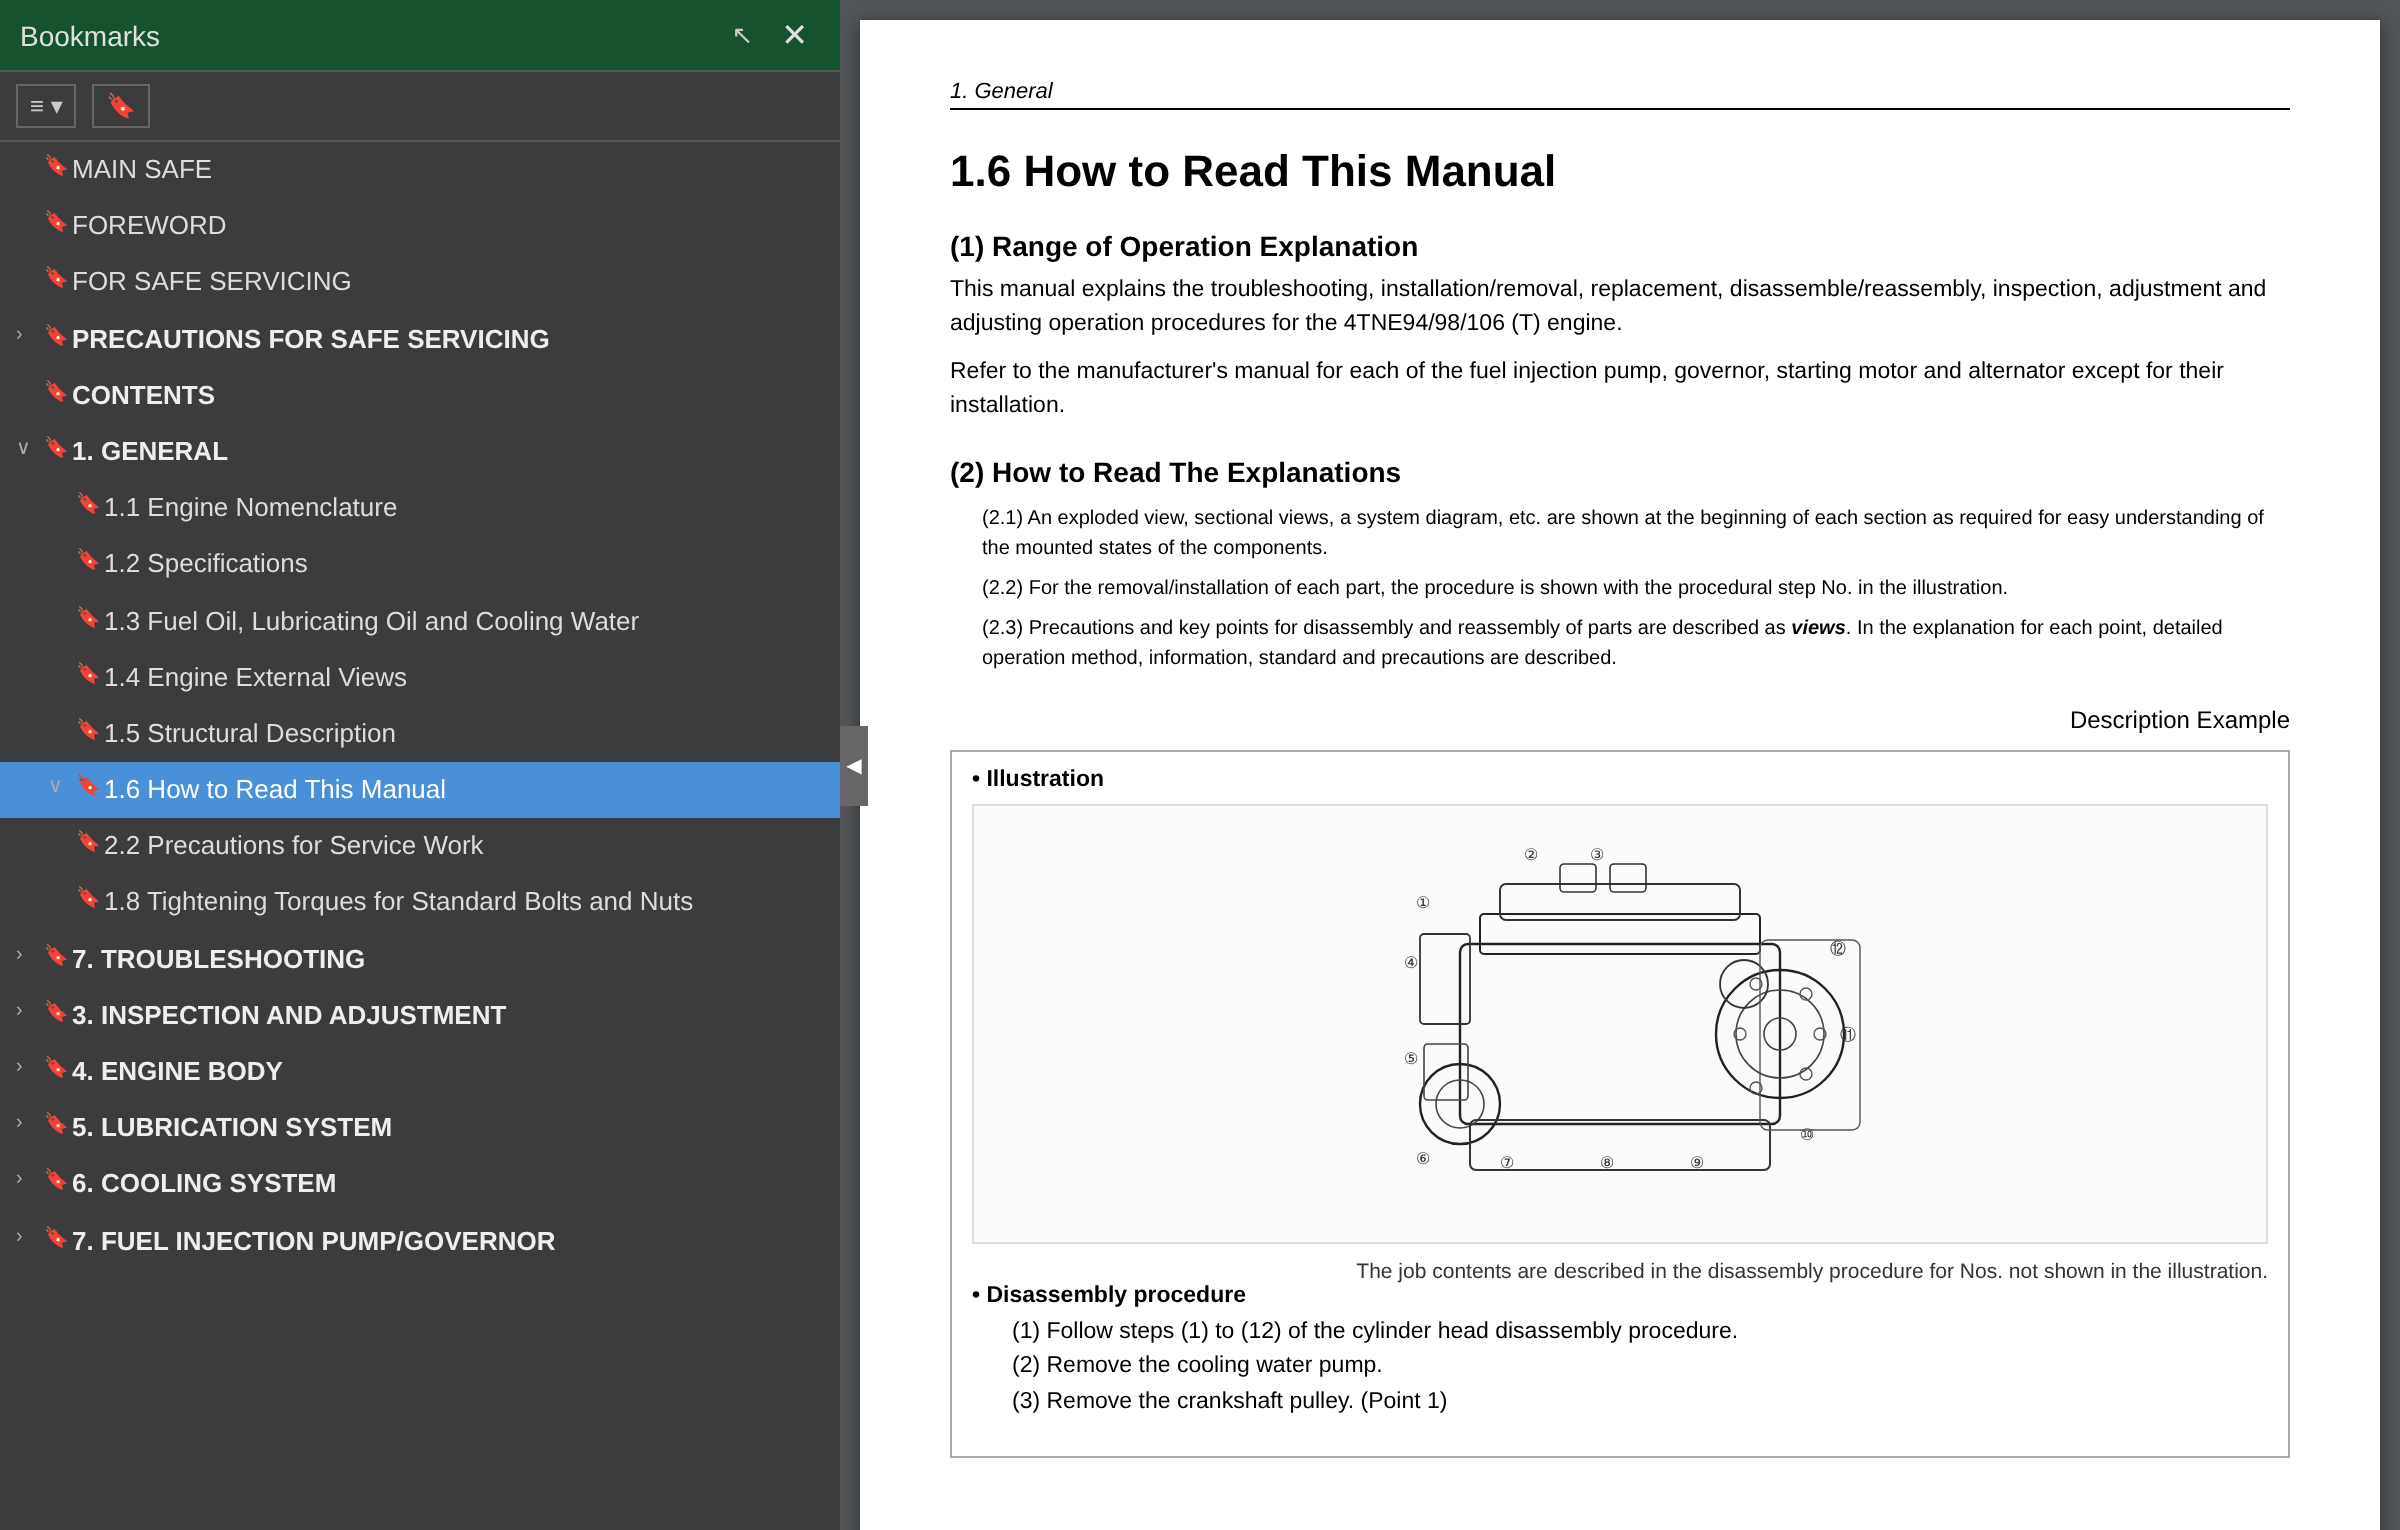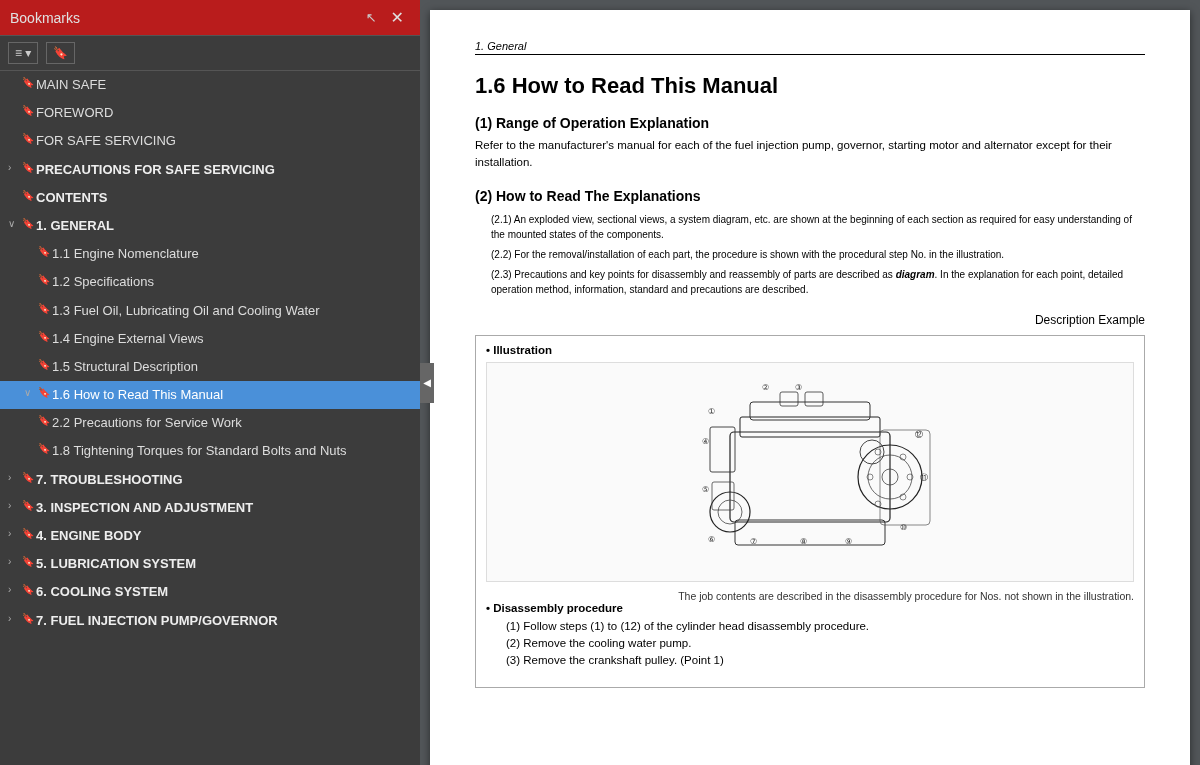--- a/index.html
+++ b/index.html
@@ -10,21 +10,21 @@
       width: 420px;
       min-width: 420px;
       background: #3c3c3c;
       display: flex;
       flex-direction: column;
       height: 100%;
       position: relative;
     }
 
     #bookmarks-header {
-      background: #b91c1c;
+      background: #14532d;
       color: #e0e0e0;
       padding: 6px 10px;
       display: flex;
       align-items: center;
       justify-content: space-between;
       height: 36px;
       border-bottom: 1px solid #555;
     }
 
     #bookmarks-title {
@@ -429,29 +429,30 @@
 <div id="right-panel">
   <div id="doc-container">
     <div id="doc-page">
 
       <div class="doc-section-header-small">1.  General</div>
 
       <div class="doc-h1">1.6  How to Read This Manual</div>
 
       <div class="doc-section">
         <div class="doc-section-title">(1)  Range of Operation Explanation</div>
+        <div class="doc-body-text">This manual explains the troubleshooting, installation/removal, replacement, disassemble/reassembly, inspection, adjustment and adjusting operation procedures for the 4TNE94/98/106 (T) engine.</div>
         <div class="doc-body-text">Refer to the manufacturer's manual for each of the fuel injection pump, governor, starting motor and alternator except for their installation.</div>
       </div>
 
       <div class="doc-section">
         <div class="doc-sub-section-title">(2)  How to Read The Explanations</div>
         <div class="doc-numbered-item">(2.1)  An exploded view, sectional views, a system diagram, etc. are shown at the beginning of each section as required for easy understanding of the mounted states of the components.</div>
         <div class="doc-numbered-item">(2.2)  For the removal/installation of each part, the procedure is shown with the procedural step No. in the illustration.</div>
         <div class="doc-numbered-item">
-          <span>(2.3)  Precautions and key points for disassembly and reassembly of parts are described as </span><span class="doc-bold-inline">diagram</span><span>. In the explanation for each point, detailed operation method, information, standard and precautions are described.</span>
+          <span>(2.3)  Precautions and key points for disassembly and reassembly of parts are described as </span><span class="doc-bold-inline">views</span><span>. In the explanation for each point, detailed operation method, information, standard and precautions are described.</span>
         </div>
       </div>
 
       <div class="description-example">
         <div class="description-example-title">Description Example</div>
         <div class="example-box">
           <div class="example-box-label">• Illustration</div>
           <div class="illustration-area">
 
             <svg class="engine-svg" viewBox="0 0 320 200" xmlns="http://www.w3.org/2000/svg">

